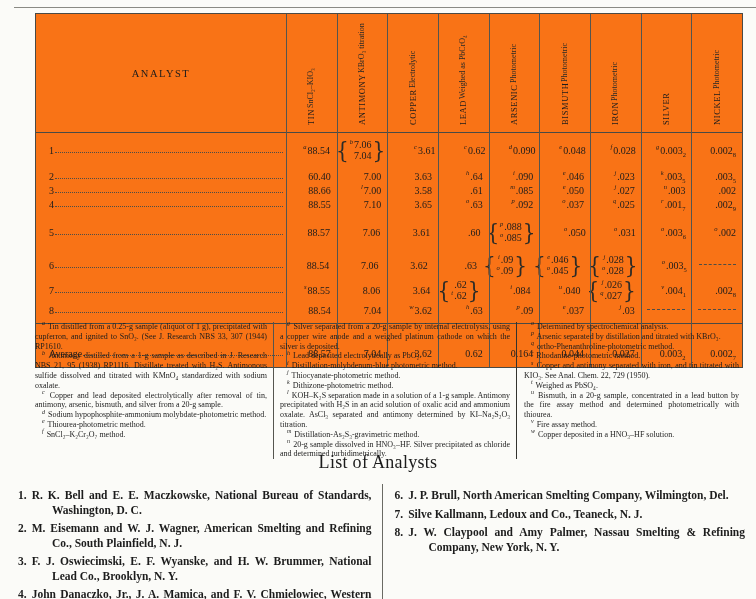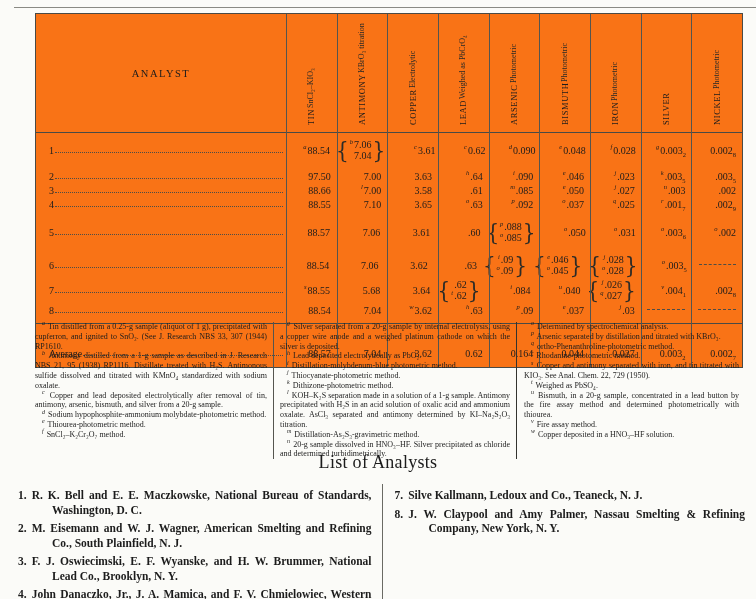--- a/index.html
+++ b/index.html
@@ -188,21 +188,21 @@
           <div class="dcell">
             <span class="val-line">0.002<sub class="sub-digit">8</sub></span>
           </div>
         </div>
         <div class="trow">
           <div class="label-cell">
             <span class="row-num">2</span>
             <span class="leader"></span>
           </div>
           <div class="dcell">
-            <span class="val-line">97.50</span>
+            <span class="val-line">60.40</span>
           </div>
           <div class="dcell">
             <span class="val-line">7.00</span>
           </div>
           <div class="dcell">
             <span class="val-line">3.63</span>
           </div>
           <div class="dcell">
             <span class="val-line"><sup class="fn-ref">h</sup>.64</span>
           </div>
@@ -384,21 +384,21 @@
         </div>
         <div class="trow">
           <div class="label-cell">
             <span class="row-num">7</span>
             <span class="leader"></span>
           </div>
           <div class="dcell">
             <span class="val-line"><sup class="fn-ref">s</sup>88.55</span>
           </div>
           <div class="dcell">
-            <span class="val-line">5.68</span>
+            <span class="val-line">8.06</span>
           </div>
           <div class="dcell">
             <span class="val-line">3.64</span>
           </div>
           <div class="dcell">
             <span class="pair">
               <span class="brace">{</span>
               <span class="pair-col">
                 <span class="val-line">.62</span>
                 <span class="val-line"><sup class="fn-ref">t</sup>.62</span>
@@ -544,17 +544,18 @@
   <div class="list-title">List of Analysts</div>
 
   <div class="analyst-list">
     <div class="al-col">
         <div class="al-item"><span class="al-num">1.</span>R. K. Bell and E. E. Maczkowske, National Bureau of Standards, Washington, D. C.</div>
         <div class="al-item"><span class="al-num">2.</span>M. Eisemann and W. J. Wagner, American Smelting and Refining Co., South Plainfield, N. J.</div>
         <div class="al-item"><span class="al-num">3.</span>F. J. Oswiecimski, E. F. Wyanske, and H. W. Brummer, National Lead Co., Brooklyn, N. Y.</div>
         <div class="al-item"><span class="al-num">4.</span>John Danaczko, Jr., J. A. Mamica, and F. V. Chmielowiec, Western Electric Co., Chicago, Ill.</div>
       </div>
     <div class="al-col right">
+        <div class="al-item"><span class="al-num">6.</span>J. P. Brull, North American Smelting Company, Wilmington, Del.</div>
         <div class="al-item"><span class="al-num">7.</span>Silve Kallmann, Ledoux and Co., Teaneck, N. J.</div>
         <div class="al-item"><span class="al-num">8.</span>J. W. Claypool and Amy Palmer, Nassau Smelting &amp; Refining Company, New York, N. Y.</div>
       </div>
   </div>
 </div>
 
 </body></html>

